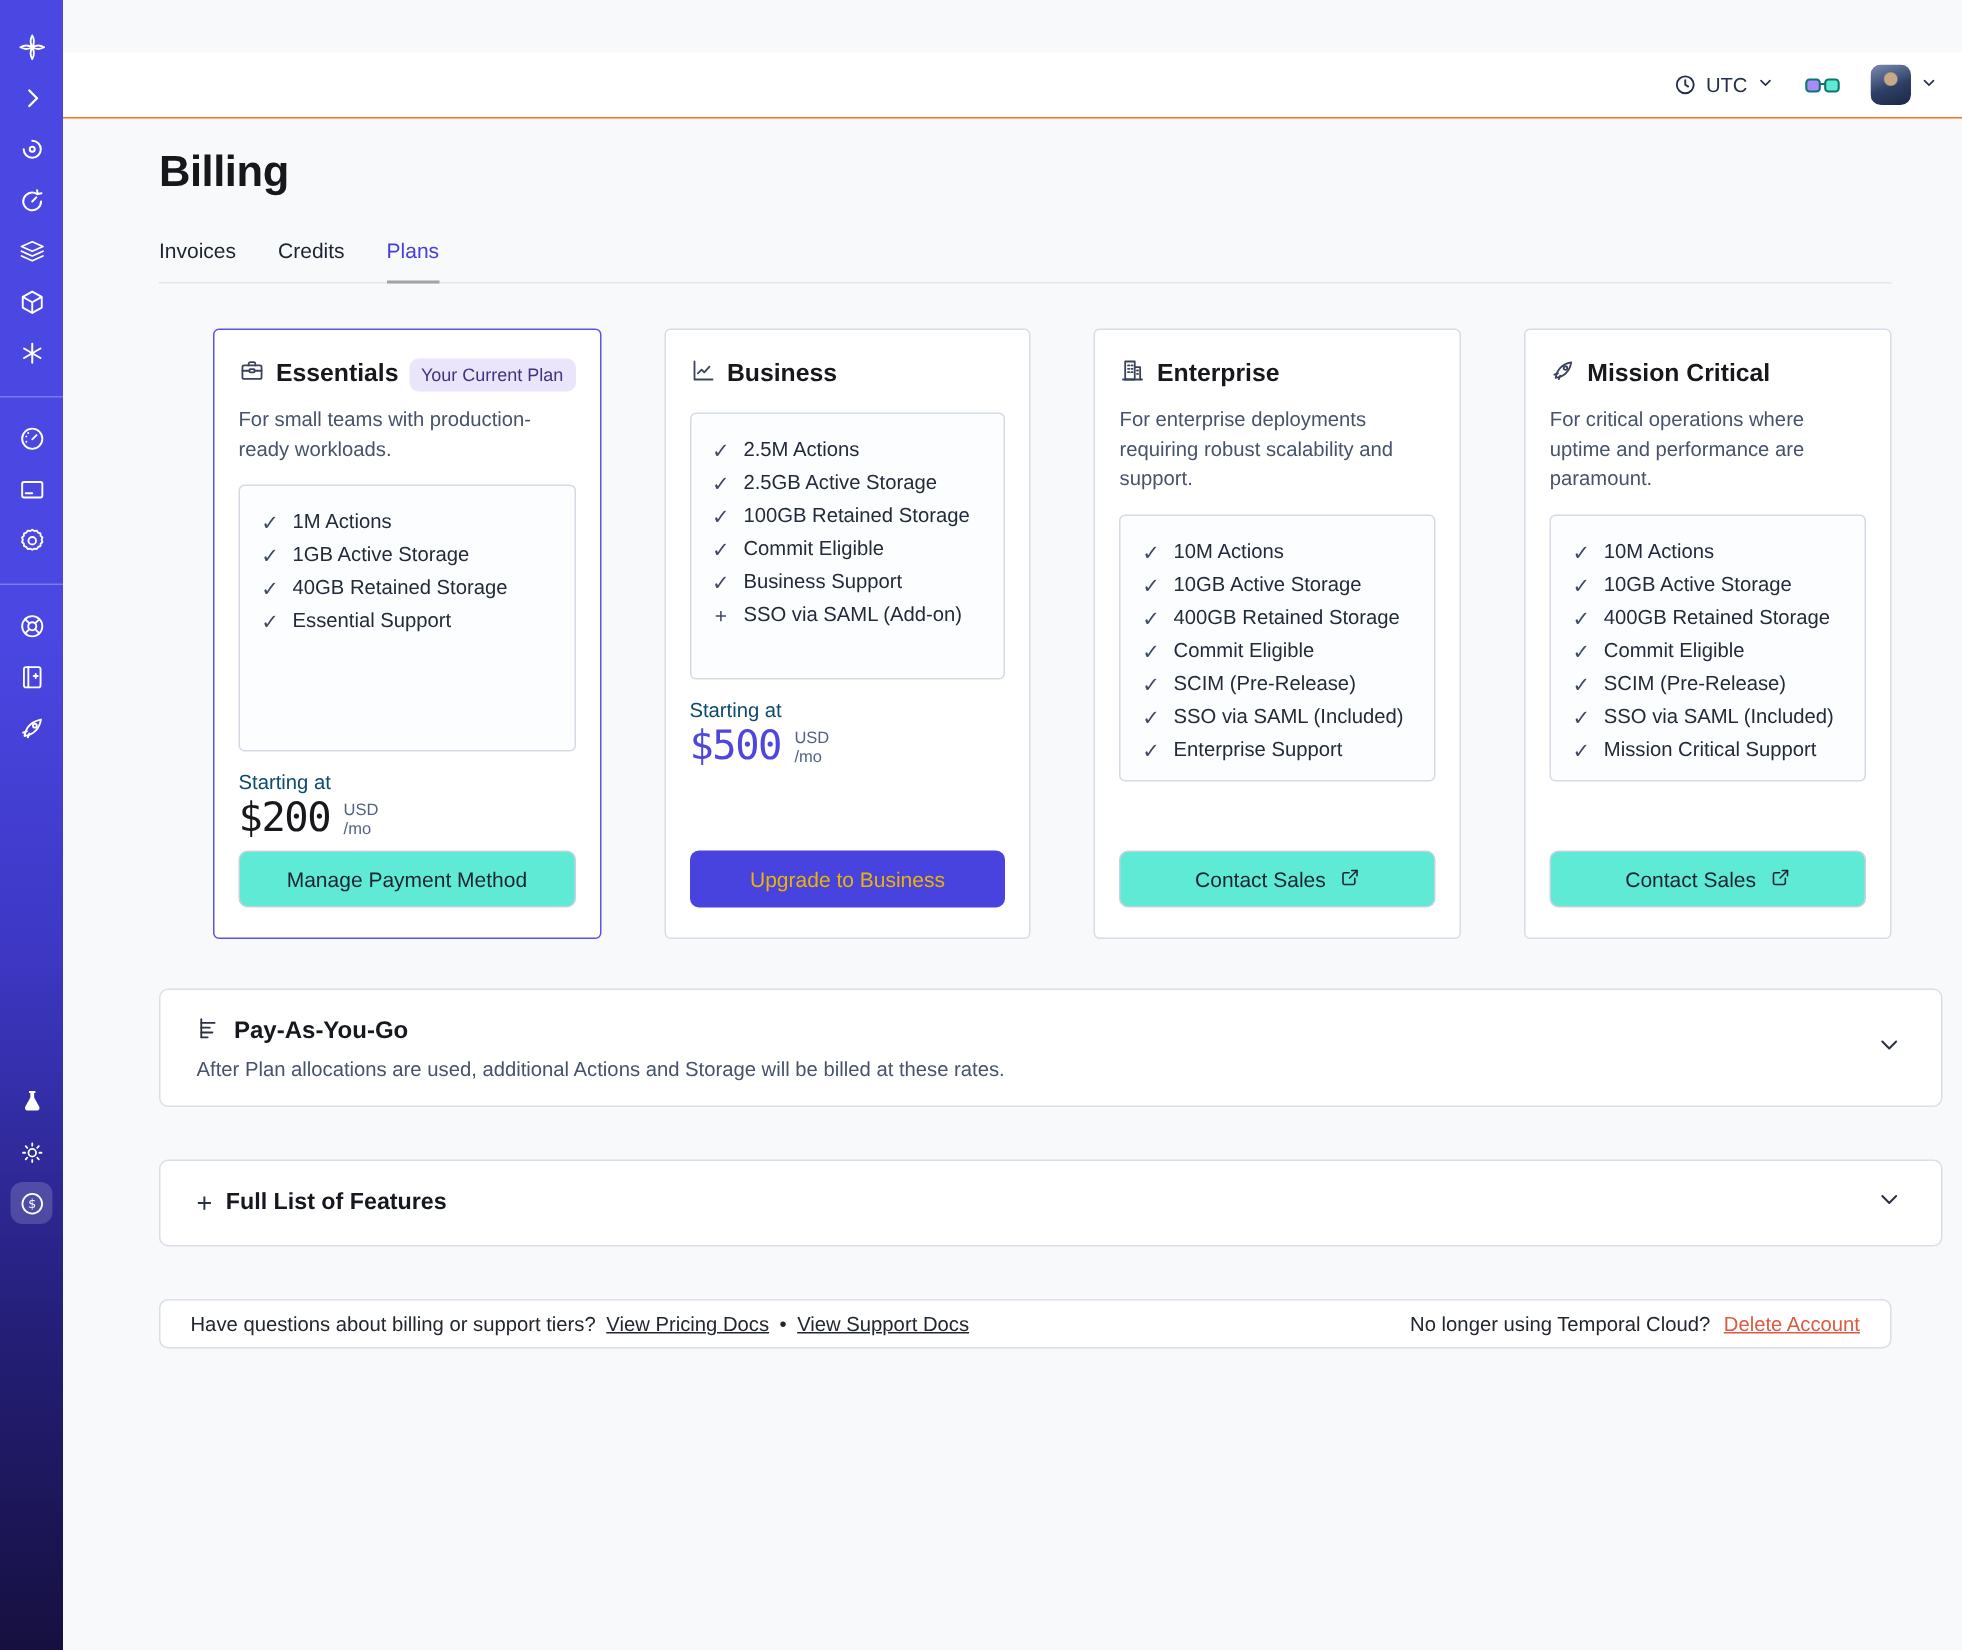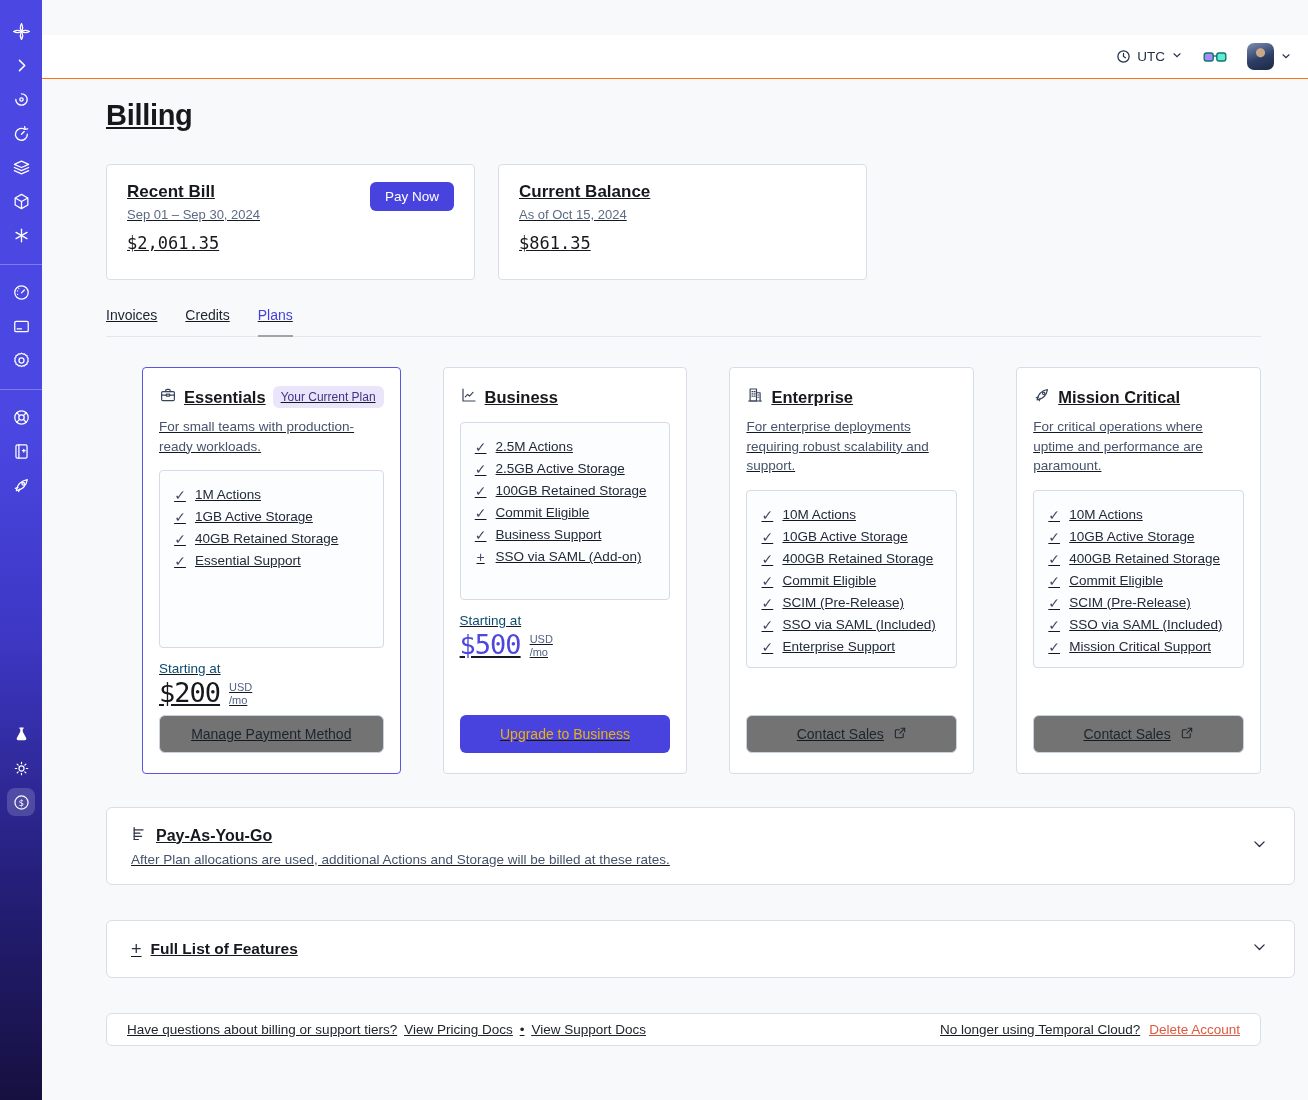--- a/index.html
+++ b/index.html
@@ -28,21 +28,21 @@
     justify-content:flex-end; padding-right:16px; gap:20px; z-index:4;margin-top:35px;
   }
   .tz { display:flex; align-items:center; gap:6px; color:#243049; font-size:13.5px; font-weight:500; cursor:pointer; }
   .hdr-ic svg { display:block; }
   .avatar-wrap { display:flex; align-items:center; gap:6px; cursor:pointer; }
   .avatar { width:27px; height:27px; border-radius:7px;
     background: radial-gradient(circle at 50% 36%, #c9a88a 0 4px, rgba(0,0,0,0) 5px),
                 linear-gradient(160deg,#7d8db3 0%, #2e3f66 55%, #1b2844 100%); }
   
   .content { position:absolute; left:42px; top:44px; right:0; bottom:0; padding-left:64px; }
-  .inner { width:1155px;text-decoration:underline; }
+  .inner { width:1155px; }
   h1.page-title { font-size:29px; font-weight:700; color:#17181C; margin-top:55px; letter-spacing:-0.3px; }
   
   .summary-row { display:flex; gap:23px; margin-top:32px; }
   .summary-card { width:369px; height:116px; background:#fff; border:1px solid #DADEE7;
     border-radius:4px; padding:17px 20px; position:relative; }
   .sc-title { font-size:17px; font-weight:700; color:#15181E; }
   .sc-sub { font-size:13px; color:#5B6B85; margin-top:5px; }
   .sc-amount { font-family:"DejaVu Sans Mono", monospace; font-size:17px; color:#17181C; margin-top:11px; }
   .pay-now { position:absolute; top:17px; right:20px; background:#4842DF; color:#fff;
     border:none; font-family:inherit; font-size:13.5px; font-weight:500; padding:7px 15px;
@@ -67,21 +67,21 @@
   .feature { display:flex; gap:9px; font-size:13.5px; color:#222B3A; line-height:22px; }
   .fmark { color:#3E4A66; font-size:14px; width:12px; flex:none; text-align:center; }
   .price-block { margin-top:13px; }
   .price-label { font-size:13.5px; font-weight:500; color:#0c4a6e; }
   .price-row { display:flex; align-items:flex-start; gap:9px; margin-top:1px; }
   .price-amt { font-family:"DejaVu Sans Mono", monospace; font-size:27px; color:#17181C; letter-spacing:-1px; }
   .price-amt.accent { color:#4F46DF; }
   .price-unit { font-size:11px; color:#516282; line-height:13px; padding-top:4px; }
   .plan-btn { margin-top:auto; height:38px; border-radius:6px; font-family:inherit; font-size:14px;
     font-weight:500; display:flex; align-items:center; justify-content:center; gap:9px; cursor:pointer; }
-  .plan-btn.secondary { border:1px solid #C8D1E0; background:#737373; color:#1B2430; }
+  .plan-btn.secondary { border:1px solid #C8D1E0; background:#5eead4; color:#1B2430; }
   .plan-btn.primary { border:none; background:#4842DF; color:#eab308; }
   
   .accordion { margin-top:33px; width:1189px; background:#fff; border:1px solid #DADEE7;
     border-radius:6px; padding:17px 24px; position:relative; cursor:pointer; }
   .acc-title-row { display:flex; align-items:center; gap:8px; }
   .acc-title { font-size:16px; font-weight:700; color:#15181E; }
   .acc-desc { margin-top:6px; font-size:13.5px; color:#46536B; }
   .acc-chevron { position:absolute; right:26px; top:50%; transform:translateY(-50%); }
   .accordion.slim { margin-top:35px; height:58px; display:flex; align-items:center; padding:0 24px; }
   .plus-pre { font-size:18px; font-weight:400; color:#2A3142; margin-right:9px; }
@@ -240,33 +240,20 @@
           <path d="M6 9.5 l6 6 6-6"></path>
         </svg>
     </span>
   </div>
 </div>
 
 <div class="content">
   <div class="inner">
     <h1 class="page-title">Billing</h1>
 
-    <div class="summary-row">
-      <div class="summary-card">
-        <div class="sc-title">Recent Bill</div>
-        <div class="sc-sub">Sep 01 – Sep 30, 2024</div>
-        <div class="sc-amount">$2,061.35</div>
-        <button class="pay-now">Pay Now</button>
-      </div>
-      <div class="summary-card">
-        <div class="sc-title">Current Balance</div>
-        <div class="sc-sub">As of Oct 15, 2024</div>
-        <div class="sc-amount">$861.35</div>
-      </div>
-    </div>
 
     <div class="tabs">
       <div class="tab">Invoices</div>
       <div class="tab">Credits</div>
       <div class="tab active">Plans</div>
     </div>
 
     <div class="plans-row">
 
       <div class="plan-card current">

